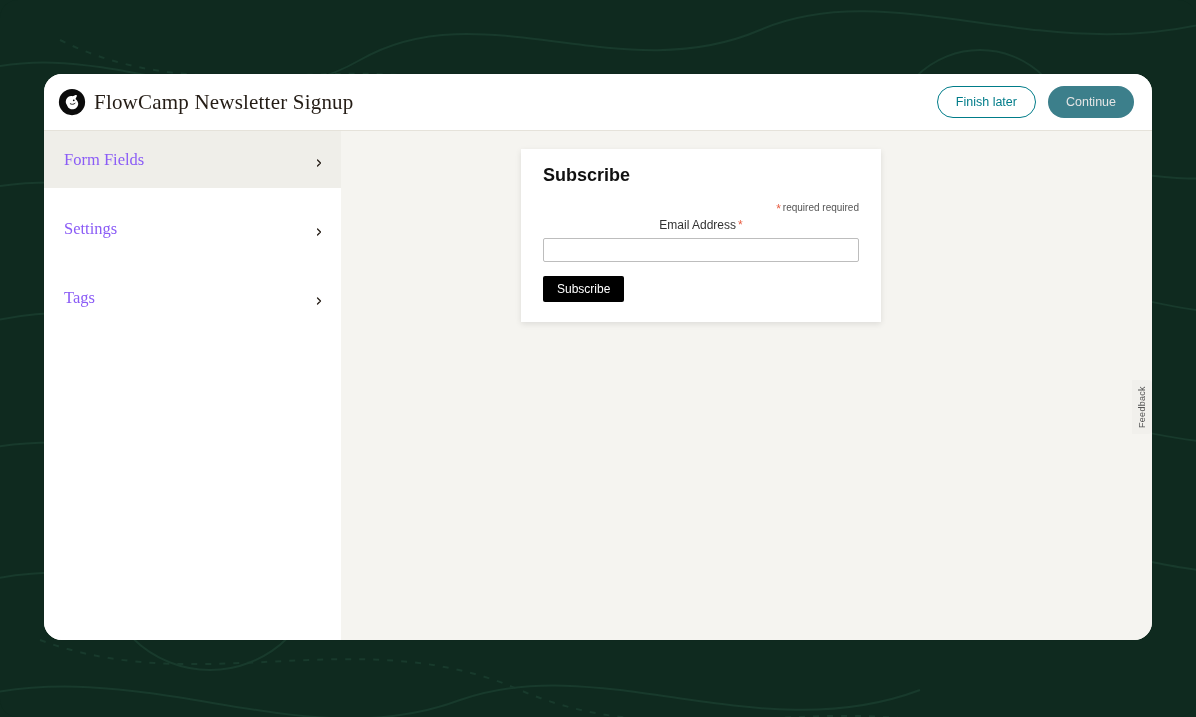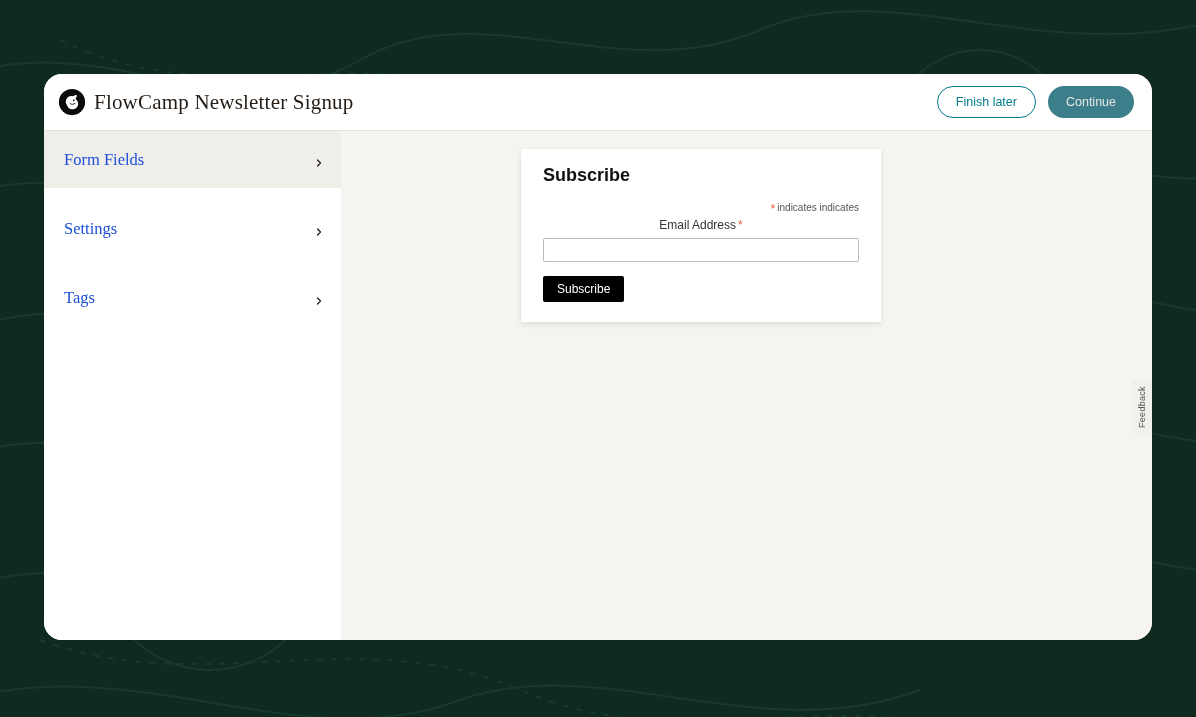--- a/index.html
+++ b/index.html
@@ -84,21 +84,21 @@
     width: 297px;
     background: #ffffff;
   }
   .side-item {
     height: 57px;
     display: flex; align-items: center; justify-content: space-between;
     padding: 0 16px 0 20px;
     cursor: pointer;
     font-family: Georgia, "Times New Roman", serif;
     font-size: 16.5px;
-    color: #1d4ed8;
+    color: #8b5cf6;
     margin-bottom: 12px;
   }
   .side-item:first-child { margin-bottom: 12px; }
   .side-item.active { background: #efeee9; }
   .chev { width: 12px; height: 12px; flex: none; color: #241c15; }
 
   .canvas {
     position: absolute;
     left: 297px; right: 0; top: 0; bottom: 0;
     background: #f5f4f0;
@@ -238,21 +238,21 @@
               <path d="M9 6l6 6-6 6" fill="none" stroke="currentColor" stroke-width="2.5" stroke-linecap="round" stroke-linejoin="round"></path>
             </svg>
         </span>
       </div>
     </div>
 
     <div class="canvas">
       <div class="form-card">
         <div class="form-title">Subscribe</div>
         <div class="required-note">
-          <span class="star">*</span><span>indicates indicates</span>
+          <span class="star">*</span><span>required required</span>
         </div>
         <div class="field-label">
           <span>Email Address</span><span class="star">*</span>
         </div>
         <input type="text" class="text-input" value="" style="">
         <div>
           <button class="subscribe-btn">Subscribe</button>
         </div>
       </div>
     </div>

